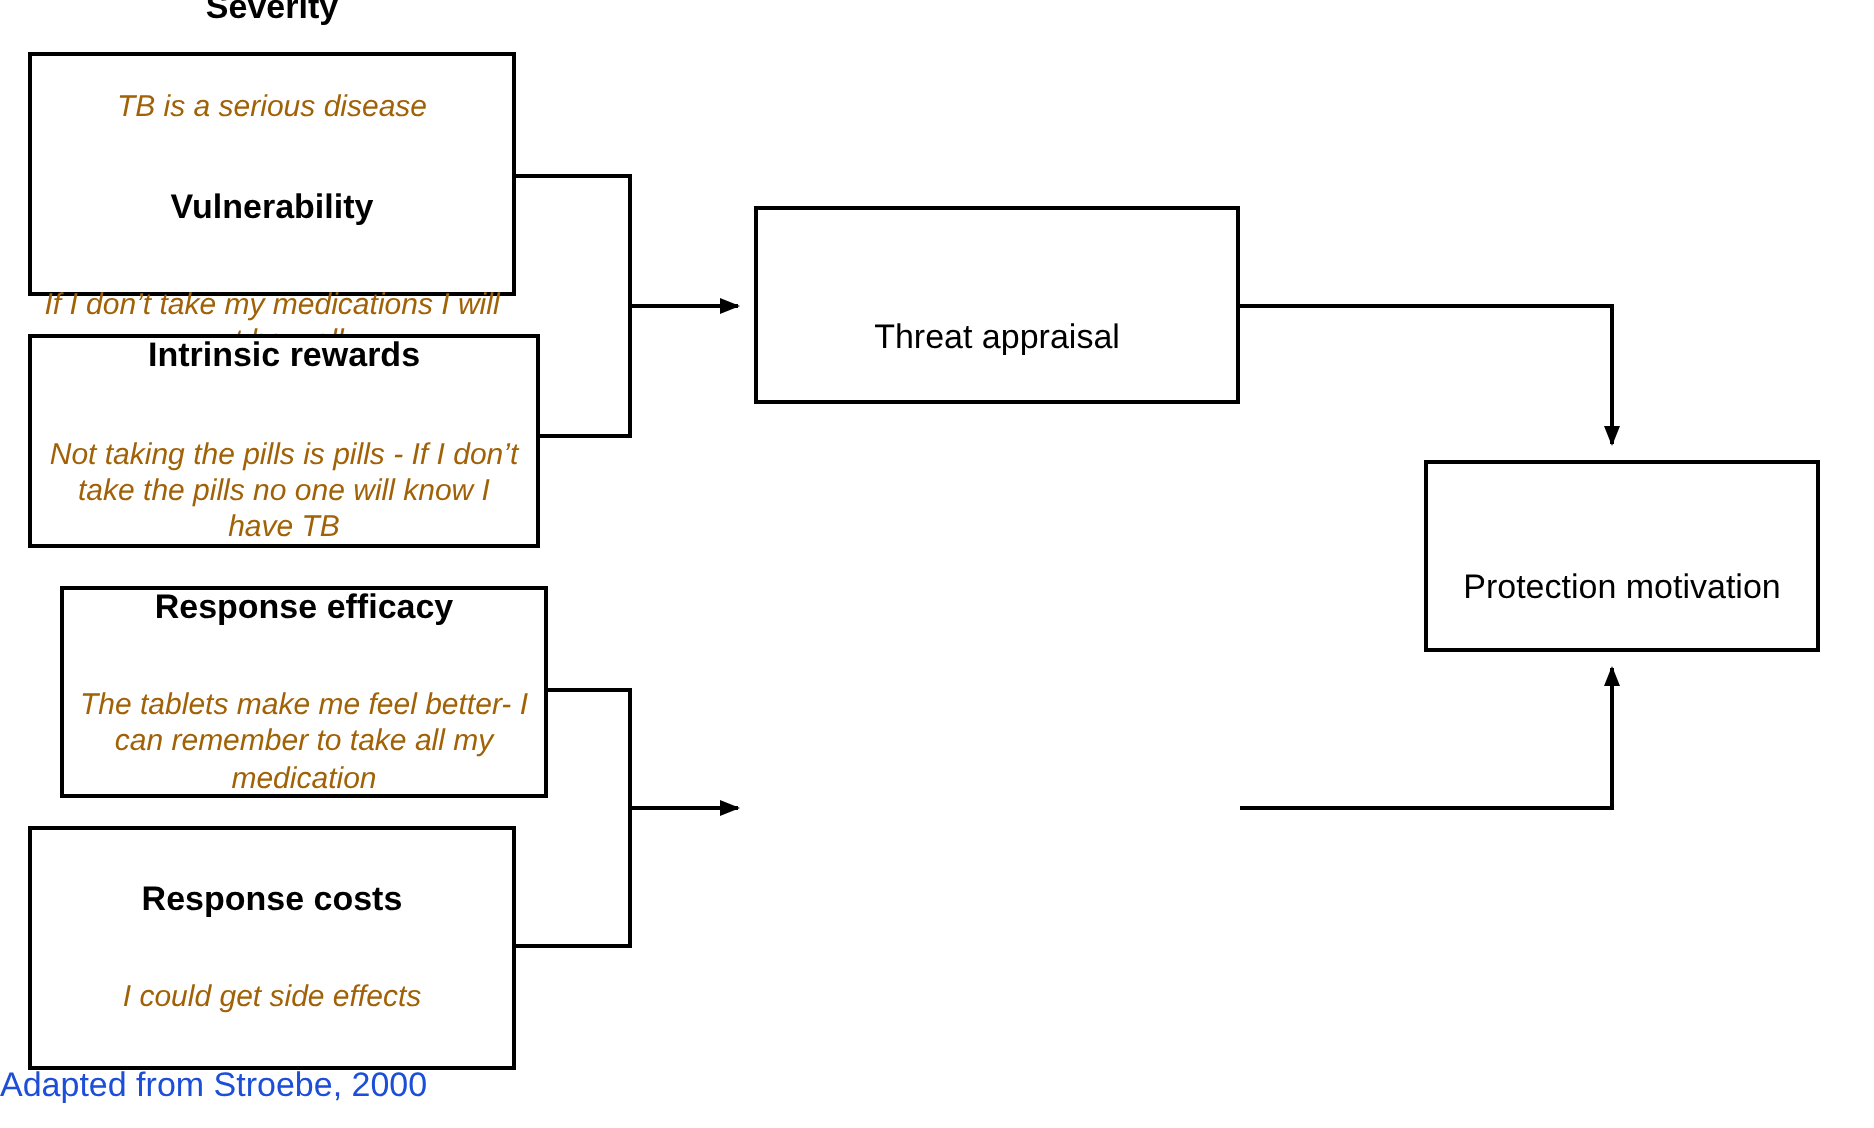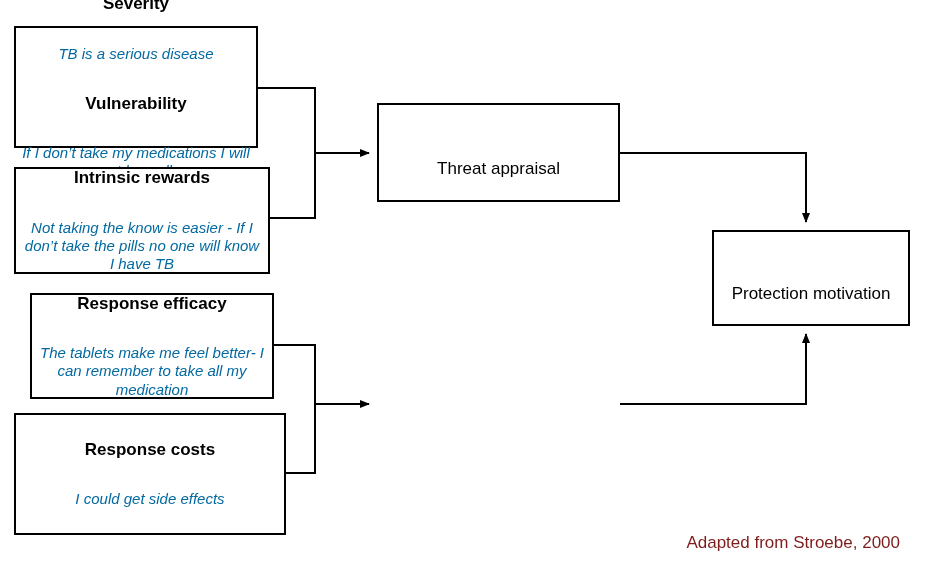--- a/index.html
+++ b/index.html
@@ -31,53 +31,53 @@
   .box .title {
     font-weight: bold;
     font-size: 17px;
     line-height: 1.25;
     color: #000000;
   }
   .box .sub {
     font-style: italic;
     font-size: 15px;
     line-height: 1.22;
-    color: #0369a1;
+    color: #a16207;
   }
   .box.plain .title {
     font-weight: normal;
     font-size: 17px;
     line-height: 1.3;
     margin-top: 33px;
   }
   
   #box-severity      { left: 14px;  top: 26px;  width: 244px; height: 122px; }
   #box-intrinsic     { left: 14px;  top: 167px; width: 256px; height: 107px; }
   #box-response-eff  { left: 14px;  top: 293px; width: 244px; height: 106px; margin-left: 16px; }
-  #box-response-cost { left: 14px;  top: 413px; width: 272px; height: 122px; }
+  #box-response-cost { left: 14px;  top: 413px; width: 244px; height: 122px; }
   #box-threat        { left: 377px; top: 103px; width: 243px; height: 99px; }
   #box-coping        { left: 377px; top: 355px; width: 243px; height: 100px; }
   #box-protection    { left: 712px; top: 230px; width: 198px; height: 96px; }
 
   svg#connectors {
     position: absolute;
     left: 0;
     top: 0;
     width: 937px;
     height: 564px;
     pointer-events: none;
   }
   #caption {
     position: absolute;
     left: 0;
     top: 533px;
     width: 900px;
-    text-align: right;
+    text-align: left;
     font-size: 17px;
-    color: #7f1d1d;
+    color: #1d4ed8;
   }
 </style>
 </head>
 <body>
 
 <div id="canvas">
 
   <svg id="connectors" viewBox="0 0 937 564">
     <defs>
       <marker id="arrowhead" markerWidth="10" markerHeight="8" refX="9" refY="4" orient="auto" markerUnits="userSpaceOnUse">
@@ -116,21 +116,21 @@
 
   <div class="box" id="box-severity">
     <div class="title">Severity</div>
     <div class="sub">TB is a serious disease</div>
     <div class="title">Vulnerability</div>
     <div class="sub">If I don’t take my medications I will not be well</div>
   </div>
 
   <div class="box" id="box-intrinsic">
     <div class="title">Intrinsic rewards</div>
-    <div class="sub">Not taking the know is easier  -  If I don’t take the pills no one will know I have TB</div>
+    <div class="sub">Not taking the pills is pills  -  If I don’t take the pills no one will know I have TB</div>
   </div>
 
   <div class="box" id="box-response-eff">
     <div class="title">Response efficacy</div>
     <div class="sub">The tablets make me feel better-  I can remember to take all my medication</div>
   </div>
 
   <div class="box" id="box-response-cost">
     <div class="title">Response costs</div>
     <div class="sub">I could get side effects</div>

